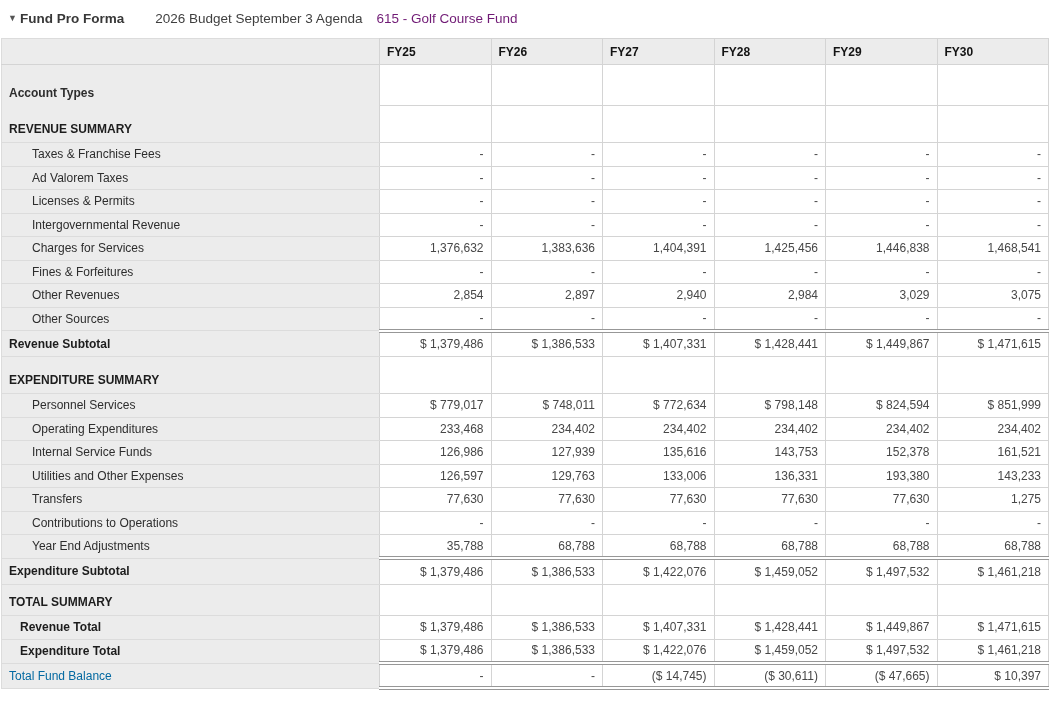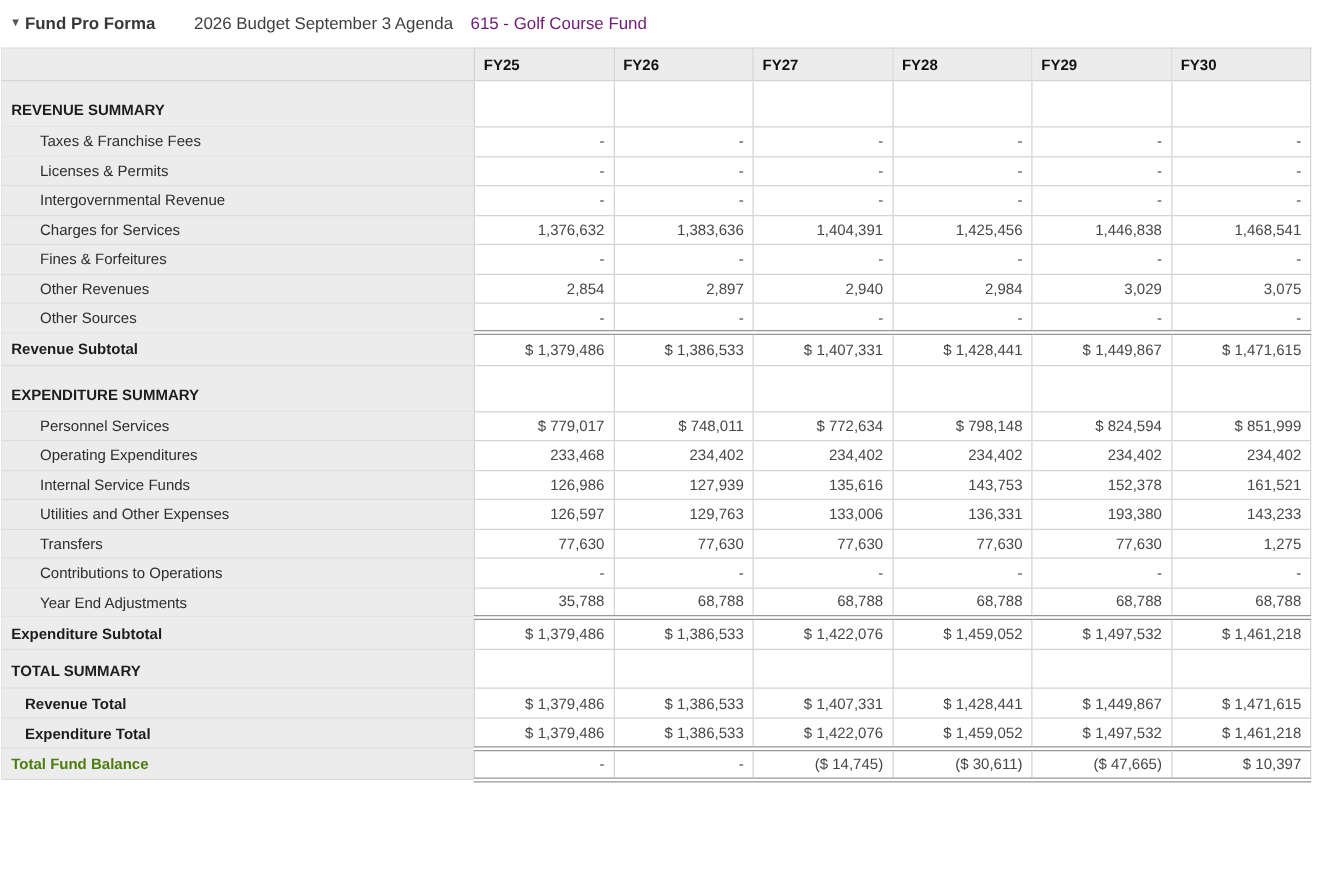--- a/index.html
+++ b/index.html
@@ -64,21 +64,21 @@
     font-weight:bold;vertical-align:bottom;padding-bottom:6px;color:#1d1d1d;
   }
   tr.r-item{height:23.5px;}
   tr.r-item .lbl{padding-left:30px;margin-left:43px;}
   tr.r-subtotal{height:26px;}
   tr.r-subtotal .lbl{font-weight:bold;color:#1d1d1d;}
   tr.r-subtotal .val{border-top:4px double var(--double);}
   tr.r-total-item{height:24px;}
   tr.r-total-item .lbl{font-weight:bold;padding-left:18px;color:#1d1d1d;}
   tr.r-grand-total{height:25px;}
-  tr.r-grand-total .lbl{font-weight:bold;color:#4d7c0f;}
+  tr.r-grand-total .lbl{font-weight:normal;color:#0369a1;}
   tr.r-grand-total .val{
     border-top:4px double var(--double);
     border-bottom:4px double var(--double);
   }
 </style>
 </head>
 <body>
 
 <div class="page">
 
@@ -104,31 +104,49 @@
         <th class="corner"></th>
         <th>FY25</th>
         <th>FY26</th>
         <th>FY27</th>
         <th>FY28</th>
         <th>FY29</th>
         <th>FY30</th>
       </tr>
     </thead>
     <tbody>
+        <tr class="r-account-header">
+          <td class="lbl">Account Types</td>
+          <td class="val"></td>
+          <td class="val"></td>
+          <td class="val"></td>
+          <td class="val"></td>
+          <td class="val"></td>
+          <td class="val"></td>
+        </tr>
         <tr class="r-section-header">
           <td class="lbl">REVENUE SUMMARY</td>
           <td class="val"></td>
           <td class="val"></td>
           <td class="val"></td>
           <td class="val"></td>
           <td class="val"></td>
           <td class="val"></td>
         </tr>
         <tr class="r-item">
           <td class="lbl">Taxes &amp; Franchise Fees</td>
+          <td class="val">-</td>
+          <td class="val">-</td>
+          <td class="val">-</td>
+          <td class="val">-</td>
+          <td class="val">-</td>
+          <td class="val">-</td>
+        </tr>
+        <tr class="r-item">
+          <td class="lbl">Ad Valorem Taxes</td>
           <td class="val">-</td>
           <td class="val">-</td>
           <td class="val">-</td>
           <td class="val">-</td>
           <td class="val">-</td>
           <td class="val">-</td>
         </tr>
         <tr class="r-item">
           <td class="lbl">Licenses &amp; Permits</td>
           <td class="val">-</td>

